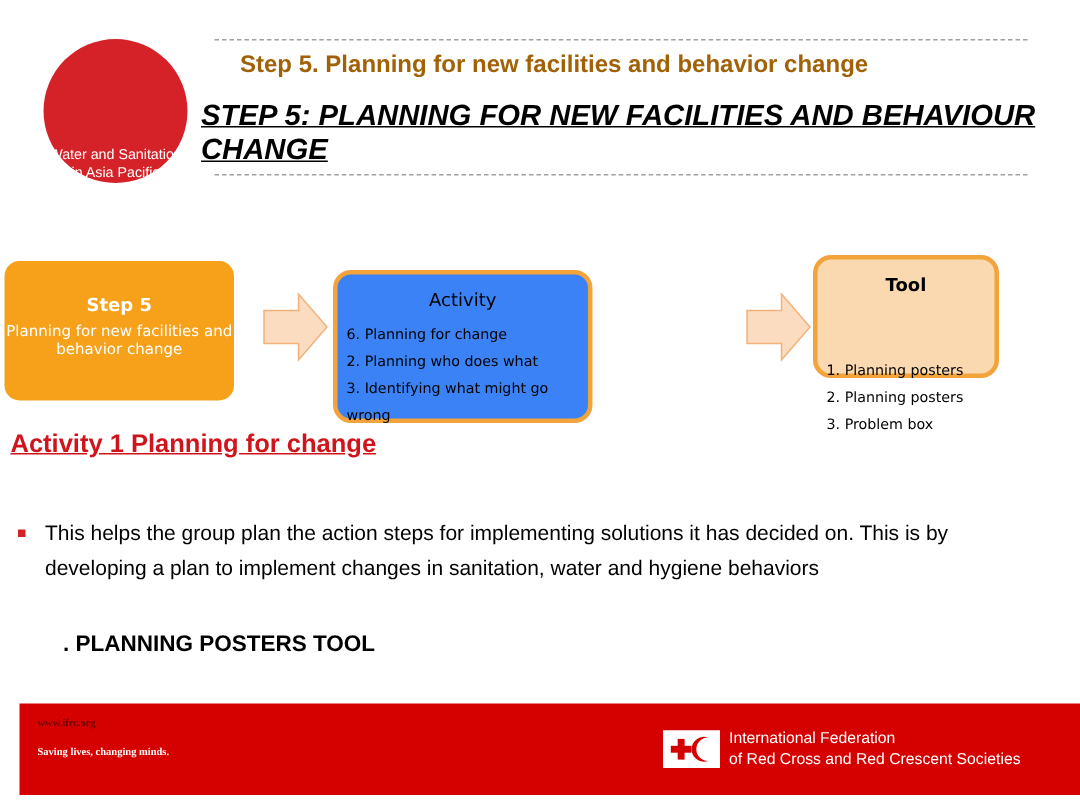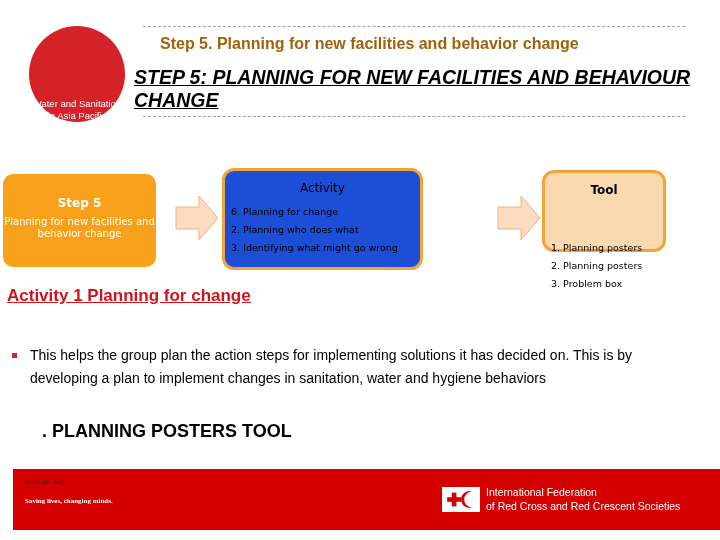--- a/index.html
+++ b/index.html
@@ -9,30 +9,30 @@
   .subtitle { position:absolute; left:160px; top:35px; color:#a16207; font-weight:bold; font-size:16px; }
   .title { position:absolute; left:134px; top:66px; width:580px; color:#000; font-weight:bold; font-style:italic; text-decoration:underline; font-size:19.5px; line-height:23px; }
   .step-box { position:absolute; left:3px; top:174px; width:153px; height:93px; background:#f7a11a; border-radius:10px; color:#fff; text-align:center; }
   .step-box .h { font-family:"DejaVu Sans", sans-serif; font-weight:bold; font-size:12px; margin-top:22px; }
   .step-box .d { font-family:"DejaVu Sans", sans-serif; font-size:10px; line-height:12px; margin-top:6px; }
   .arrow { position:absolute; width:44px; height:46px; }
   .box { position:absolute; border:3px solid #f2a33a; border-radius:12px; box-sizing:border-box; font-family:"DejaVu Sans", sans-serif; color:#000; }
   .box .hd { text-align:center; font-size:12px; margin-top:10px; }
   .box ul { list-style:none; padding:0; margin:8px 0 0 0; }
   .box li { font-size:9.5px; line-height:18px; }
-  .act { left:222px; top:168px; width:201px; height:102px; background:#1d4ed8; }
+  .act { left:222px; top:180px; width:173px; height:102px; background:#3b82f6; }
   .act ul { margin-left:6px; }
   .tool { left:542px; top:170px; width:124px; height:82px; background:#fbd9b0; }
   .tool ul { margin-left:6px;margin-top:42px; }
   .tool .hd { font-weight:bold; }
   .act-head { position:absolute; left:7px; top:286px; color:#d0141b; font-weight:bold; font-size:17px; text-decoration:underline; }
   .bullet-wrap { position:absolute; left:12px; top:344px; width:690px; }
   .bullet-sq { position:absolute; left:0; top:9px; width:5px; height:5px; background:#d52128; }
   .bullet-text { margin-left:18px; font-size:14px; line-height:23px; color:#000; }
-  .posters { position:absolute; left:42px; top:421px; font-weight:bold; font-size:18px; color:#000; }
+  .posters { position:absolute; left:42px; top:421px; font-weight:bold; font-size:15px; color:#000; }
   .footer-left { position:absolute; left:13px; top:469px; width:707px; height:61px; background:#d50000; }
   .foot-url { position:absolute; left:25px; top:478px; font-family:"Liberation Serif", serif; font-size:7px; color:#6b0000; font-weight:bold; }
   .foot-tag { position:absolute; left:25px; top:497px; font-family:"Liberation Serif", serif; font-size:7px; color:#fff; font-weight:bold; }
   .logo { position:absolute; left:442px; top:487px; width:38px; height:25px; border:1px solid #fff; background:#fff; box-sizing:border-box; }
   .org { position:absolute; left:486px; top:485px; color:#fff; font-size:10.5px; line-height:14px; }
 </style>
 </head>
 <body>
 
 <div class="dash" style="top:26px;"></div>

